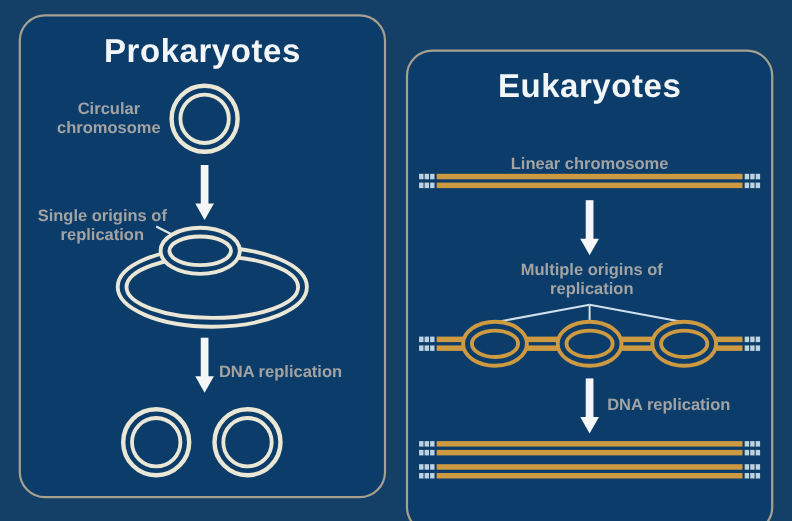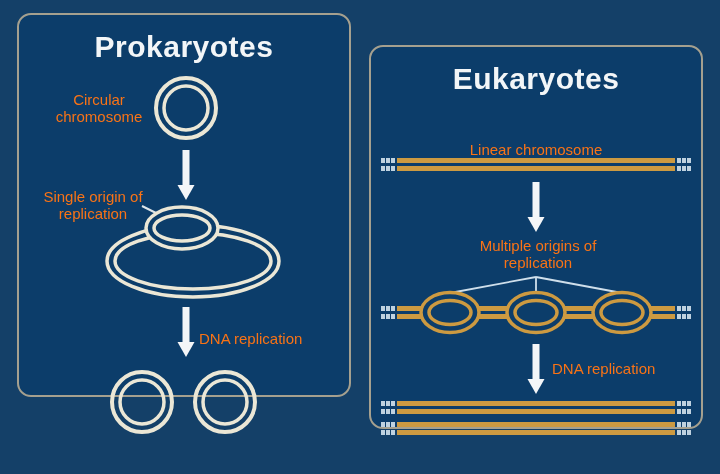--- a/index.html
+++ b/index.html
@@ -3,34 +3,34 @@
 <meta charset="utf-8">
 <style>
   html,body{margin:0;padding:0;}
   body{
     width:720px;height:474px;overflow:hidden;
     background:#144068;
     font-family:"Liberation Sans","DejaVu Sans",sans-serif;
     position:relative;
   }
   .panel{
-    position:absolute;top:13px;width:334px;height:384px;
-    background:#0c3d6a;border:2px solid #a5a08f;border-radius:14px;
+    position:absolute;top:13px;width:334px;height:440px;
+    background:#0c3d6a;border:2px solid #a5a08f;border-radius:24px;
     box-sizing:border-box;
   }
   .panel-left{left:17px;}
   .panel-right{left:369px;margin-top:32px;}
   .panel-title{
     position:absolute;left:0;right:0;top:15px;margin:0;
     text-align:center;color:#f3f6f8;
     font-size:30px;font-weight:700;letter-spacing:.5px;
   }
   .lbl{
-    position:absolute;color:#f97316;
-    font-size:15px;font-weight:400;line-height:17px;
+    position:absolute;color:#a3a3a3;
+    font-size:15px;font-weight:700;line-height:17px;
     text-align:center;
   }
   .lbl-circular{left:24px;top:76px;width:112px;}
   .lbl-single-origin{left:5px;top:173px;width:138px;}
   .lbl-dna-left{left:180px;top:315px;white-space:nowrap;text-align:left;}
   .lbl-linear{left:0;right:0;top:94px;}
   .lbl-multi-origin{left:85px;top:190px;width:164px;}
   .lbl-dna-right{left:181px;top:313px;white-space:nowrap;text-align:left;}
   .art{position:absolute;left:-2px;top:-2px;}
 </style>
@@ -67,21 +67,21 @@
     <g fill="none" stroke="#ebe7d6">
       <circle cx="125" cy="389" r="30" stroke-width="4"></circle>
       <circle cx="125" cy="389" r="22" stroke-width="3.5"></circle>
       <circle cx="208" cy="389" r="30" stroke-width="4"></circle>
       <circle cx="208" cy="389" r="22" stroke-width="3.5"></circle>
     </g>
   </svg>
 
   <h2 class="panel-title">Prokaryotes</h2>
   <div class="lbl lbl-circular">Circular chromosome</div>
-  <div class="lbl lbl-single-origin">Single origin of replication</div>
+  <div class="lbl lbl-single-origin">Single origins of replication</div>
   <div class="lbl lbl-dna-left">DNA replication</div>
 </section>
 
 <section class="panel panel-right">
   <svg class="art" width="334" height="440" viewBox="0 0 334 440" xmlns="http://www.w3.org/2000/svg" xmlns:xlink="http://www.w3.org/1999/xlink">
     <defs>
       <g id="arrow2">
         <rect x="-3.5" y="0" width="7" height="37"></rect>
         <polygon points="-8.5,35 8.5,35 0,50"></polygon>
       </g>

